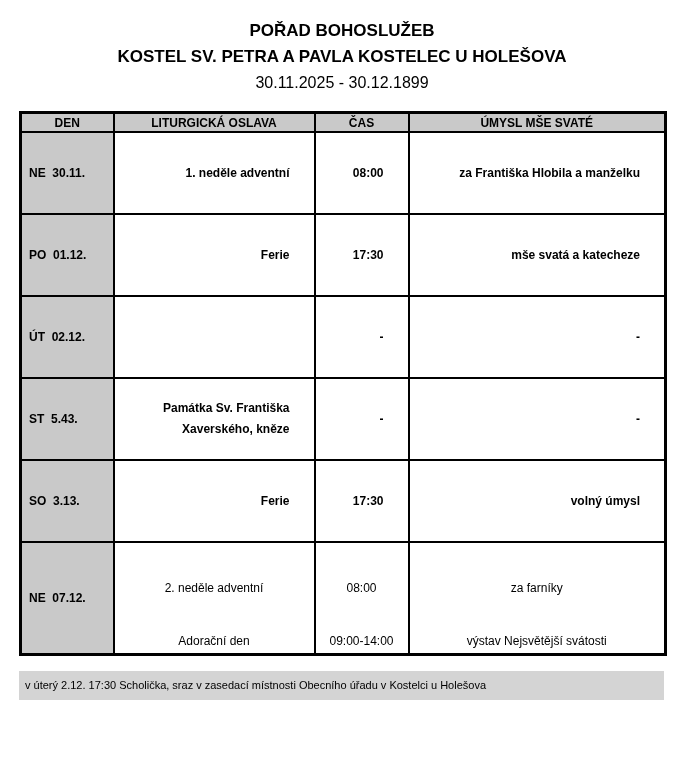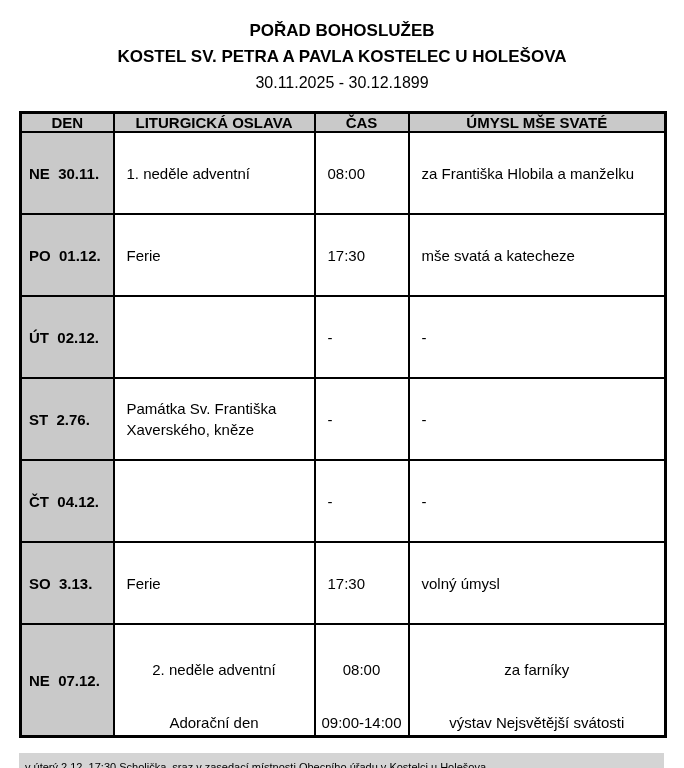--- a/index.html
+++ b/index.html
@@ -17,45 +17,46 @@
 
   table.schedule {
     border-collapse: collapse;
     table-layout: fixed;
     width: 645px;
     margin: 19px 0 0 19px;
     border: 3px solid #000;
   }
   .schedule th, .schedule td {
     border: 2px solid #000;
-    font-size: 15px;
+    font-size: 12px;
     overflow: hidden;
   }
   .schedule thead th {
     height: 17px;
     background: #c9c9c9;
     font-weight: bold;
     text-align: center;
     padding: 0;
   }
   .schedule tbody tr { height: 82px; }
   .schedule tbody tr.tall { height: 86px; }
   td.den {
     background: #c9c9c9;
     font-weight: bold;
     text-align: left;
     padding-left: 7px;
     white-space: pre;
     vertical-align: middle;
   }
   td.c {
-    text-align: left;
+    text-align: right;
     vertical-align: middle;
-    padding: 0 12px;
+    padding: 0 24px;
     line-height: 21px;
+    font-weight: bold;
   }
   td.stacked { padding: 0; vertical-align: top; }
   .stack { display: flex; flex-direction: column; height: 100%; text-align: center; }
   .stack .l1 { flex: 1 1 auto; display: flex; align-items: center; justify-content: center; }
   .stack .l2 { flex: 0 0 auto; padding-bottom: 3px; line-height: 18px; }
   tr.tall td.stacked { height: 86px; }
   tr.tall .stack { height: 110px; }
 
   .note {
     margin: 15px 0 0 19px;
@@ -103,28 +104,22 @@
       <td class="c">17:30</td>
       <td class="c">mše svatá a katecheze</td>
     </tr>
     <tr>
       <td class="den">ÚT  02.12.</td>
       <td class="c"></td>
       <td class="c">-</td>
       <td class="c">-</td>
     </tr>
     <tr>
-      <td class="den">ST  2.76.</td>
+      <td class="den">ST  5.43.</td>
       <td class="c">Památka Sv. Františka Xaverského, kněze</td>
-      <td class="c">-</td>
-      <td class="c">-</td>
-    </tr>
-    <tr>
-      <td class="den">ČT  04.12.</td>
-      <td class="c"></td>
       <td class="c">-</td>
       <td class="c">-</td>
     </tr>
     <tr>
       <td class="den">SO  3.13.</td>
       <td class="c">Ferie</td>
       <td class="c">17:30</td>
       <td class="c">volný úmysl</td>
     </tr>
     <tr class="tall">

